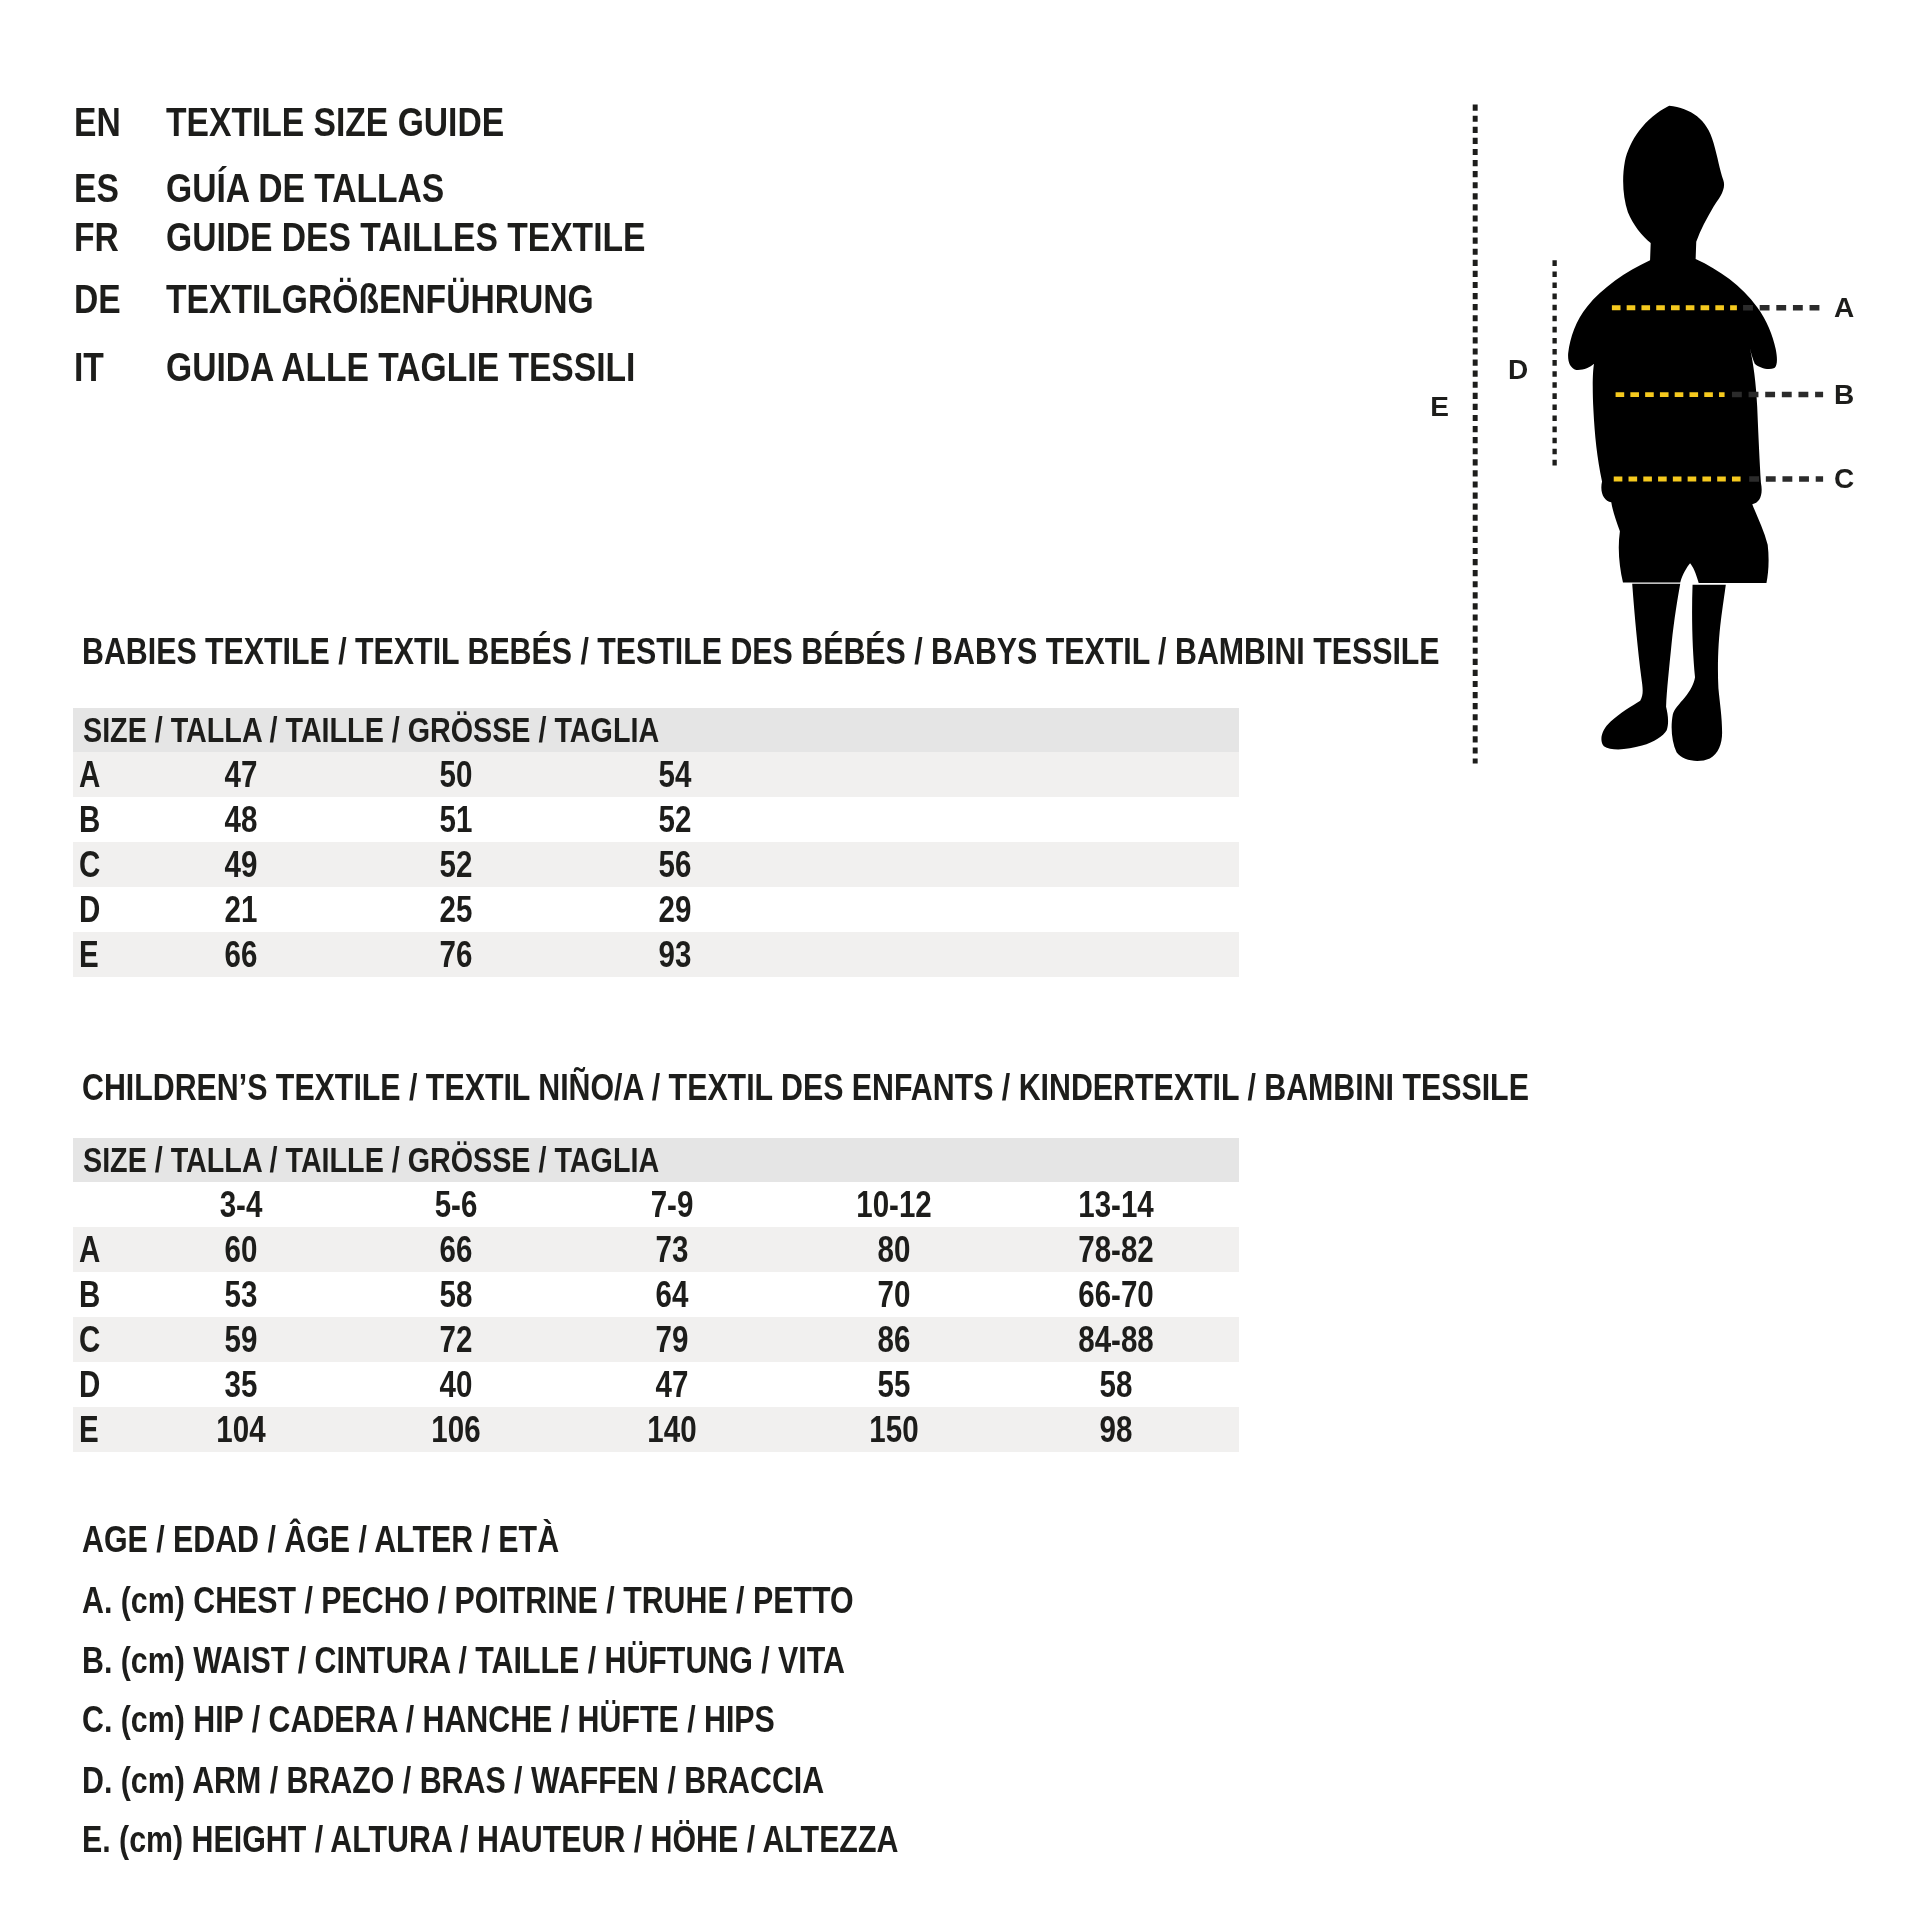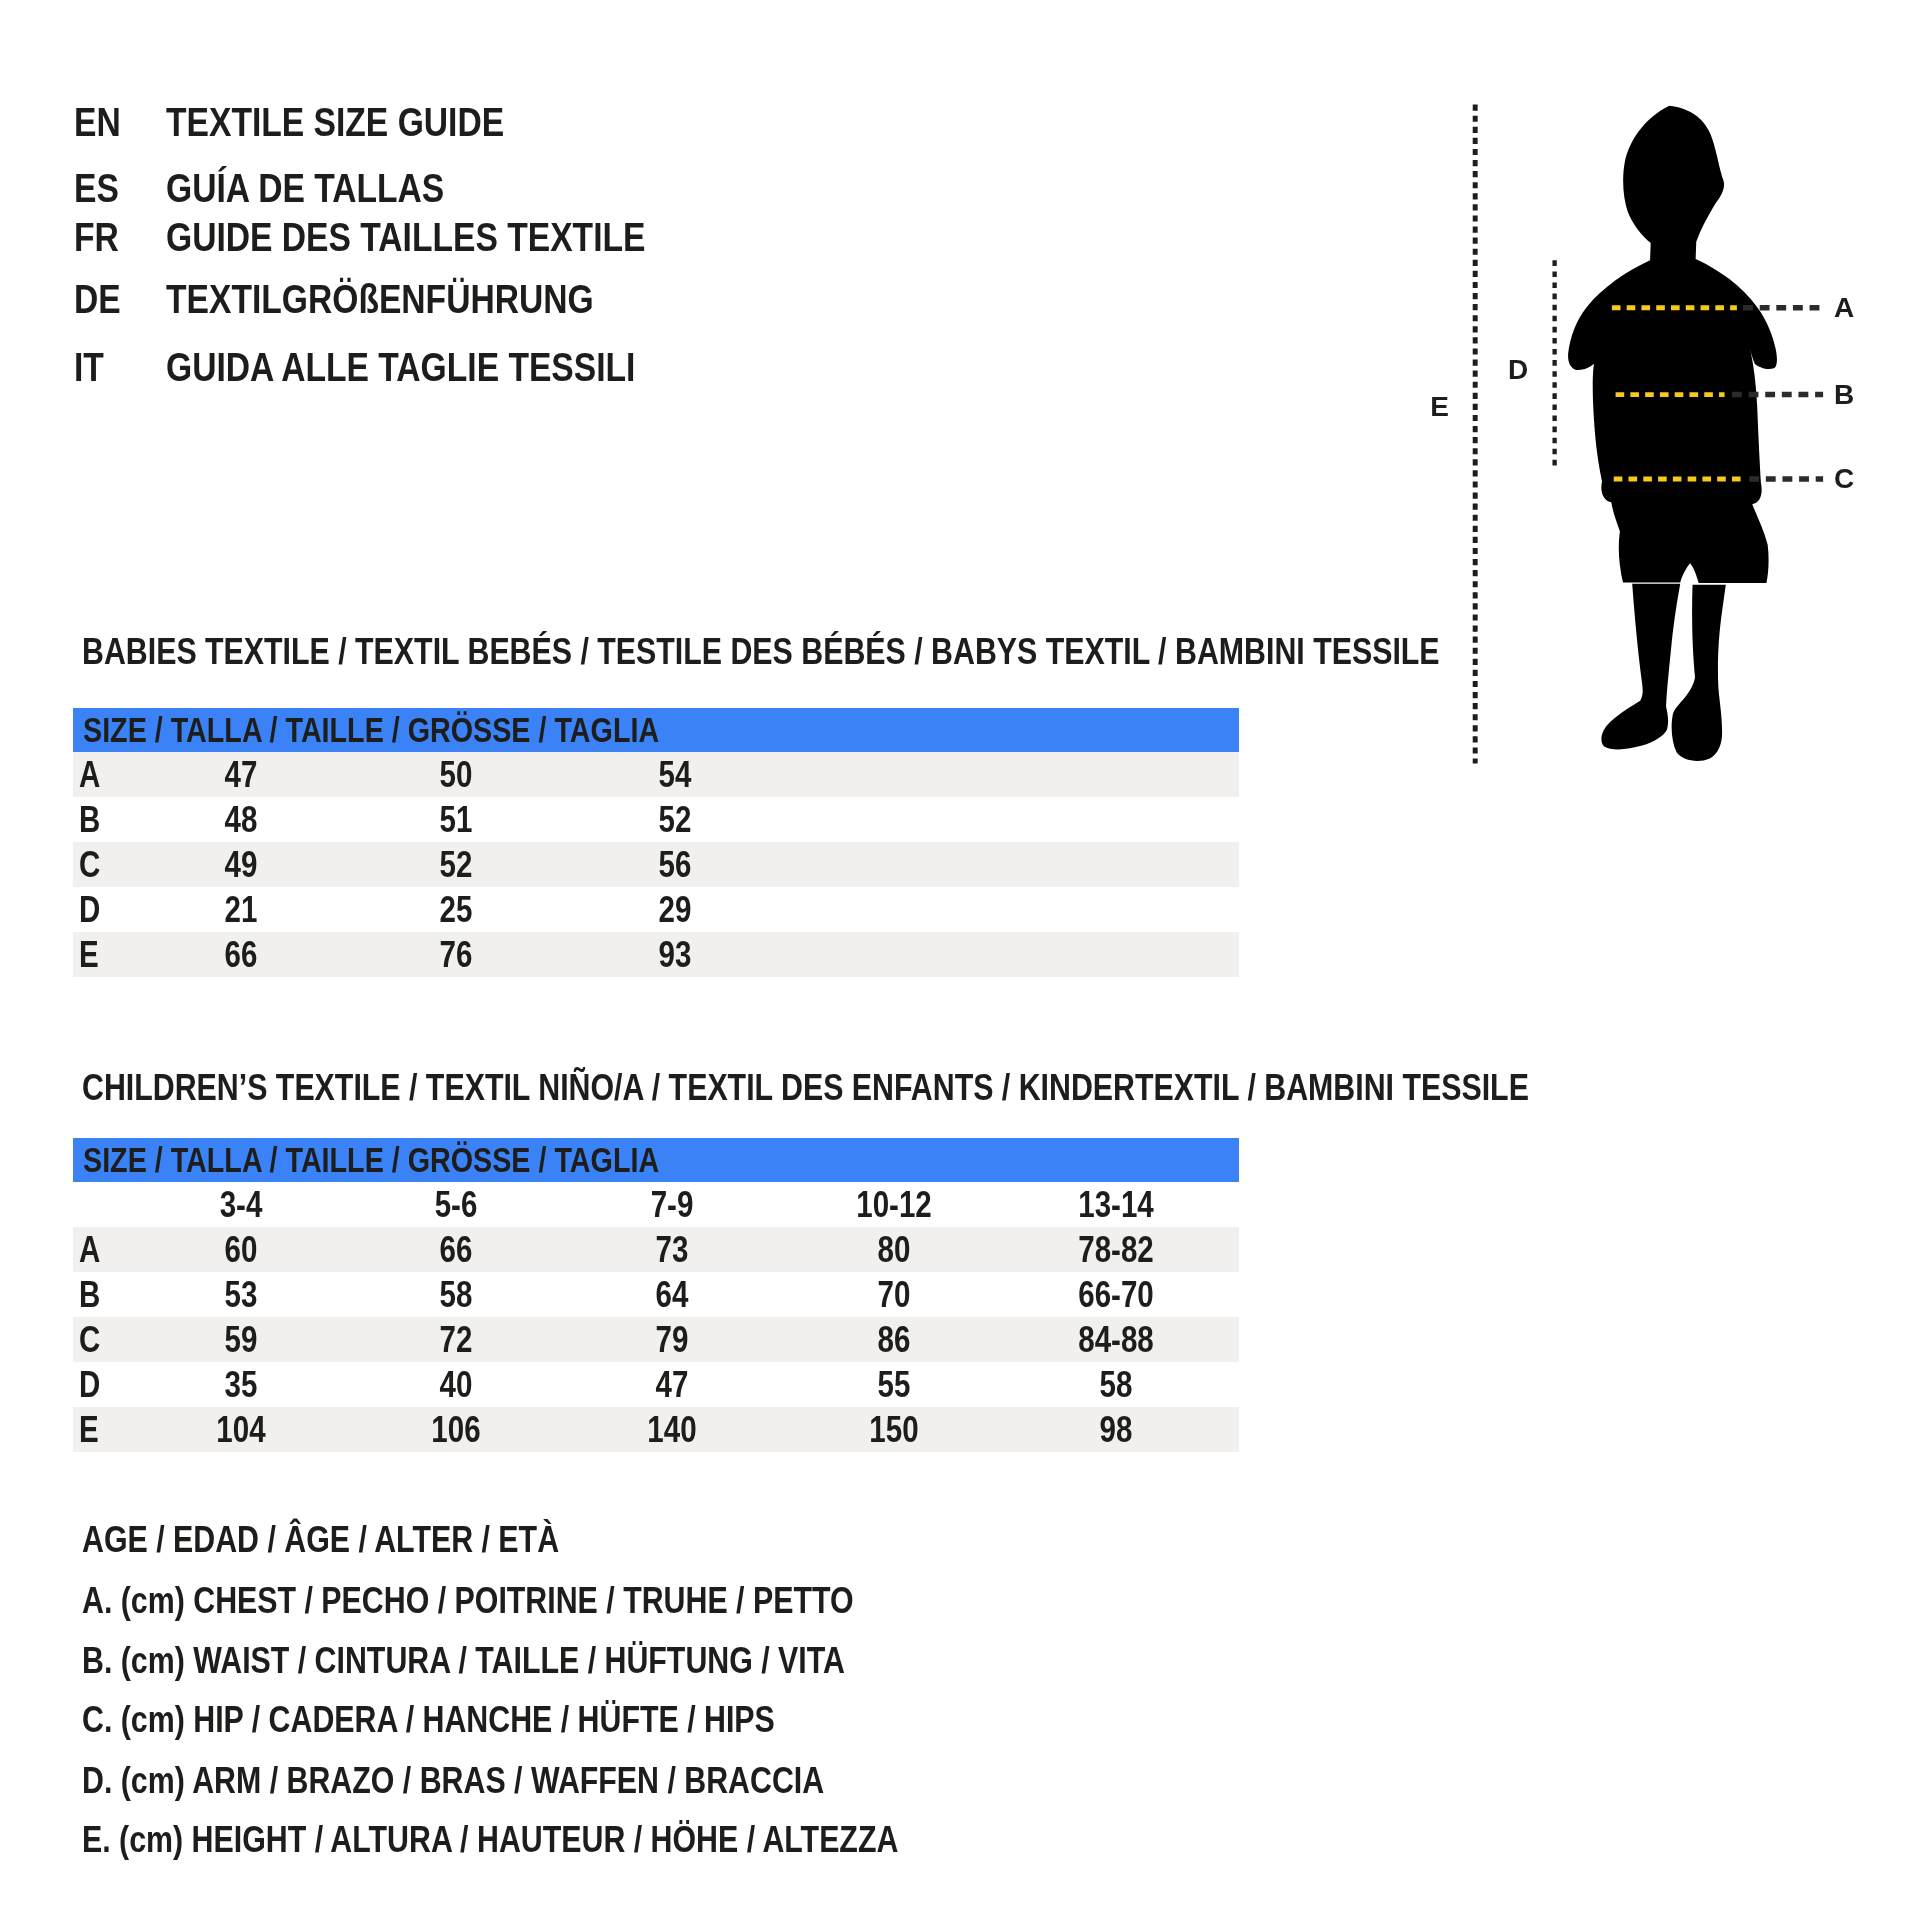--- a/index.html
+++ b/index.html
@@ -14,21 +14,21 @@
 
   
   .lang-row{position:absolute;left:74px;height:49px;display:flex;align-items:flex-start;font-size:41px;}
   .lang-code{width:92px;flex:0 0 92px;}
 
   
   .line-text{position:absolute;left:82px;height:49px;display:flex;font-size:37px;}
 
   
   .size-table{position:absolute;left:73px;width:1166px;}
-  .size-bar{height:44px;background:#3b82f6;display:flex;align-items:center;padding-left:10px;font-size:35px;}
+  .size-bar{height:44px;background:#e5e5e5;display:flex;align-items:center;padding-left:10px;font-size:35px;}
   .chead{position:relative;height:45px;font-size:36px;}
   .trow{position:relative;height:45px;font-size:36px;}
   .trow.striped{background:#f1f0ef;}
   .rlabel{position:absolute;left:6.2px;top:50%;transform:translateY(-50%) scaleX(0.82);transform-origin:0 50%;}
   .cell{position:absolute;top:50%;white-space:nowrap;}
   .bt .c0{left:168px}.bt .c1{left:383px}.bt .c2{left:602px}
   .ct .c0{left:168px}.ct .c1{left:383px}.ct .c2{left:599px}.ct .c3{left:821px}.ct .c4{left:1043px}
 
   
   .diagram{position:absolute;left:1429px;top:92px;width:468px;height:684px;}

